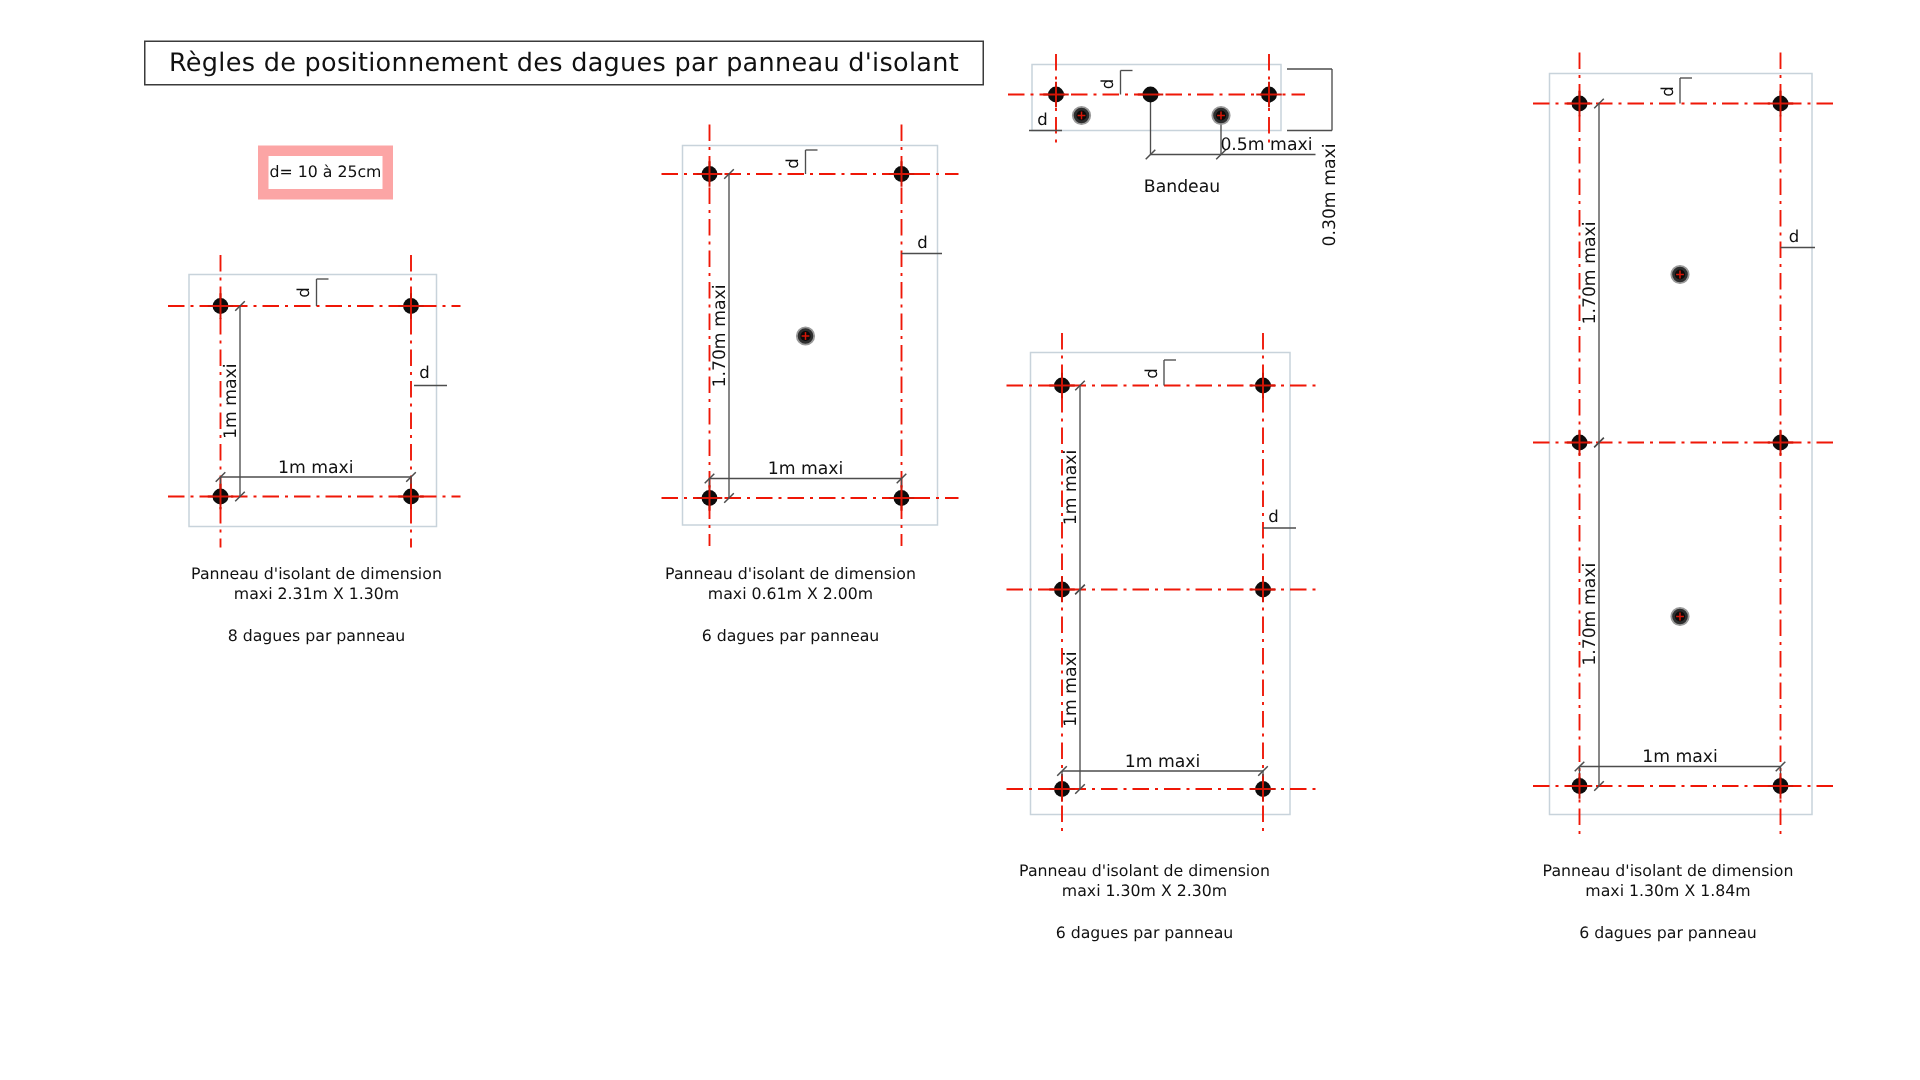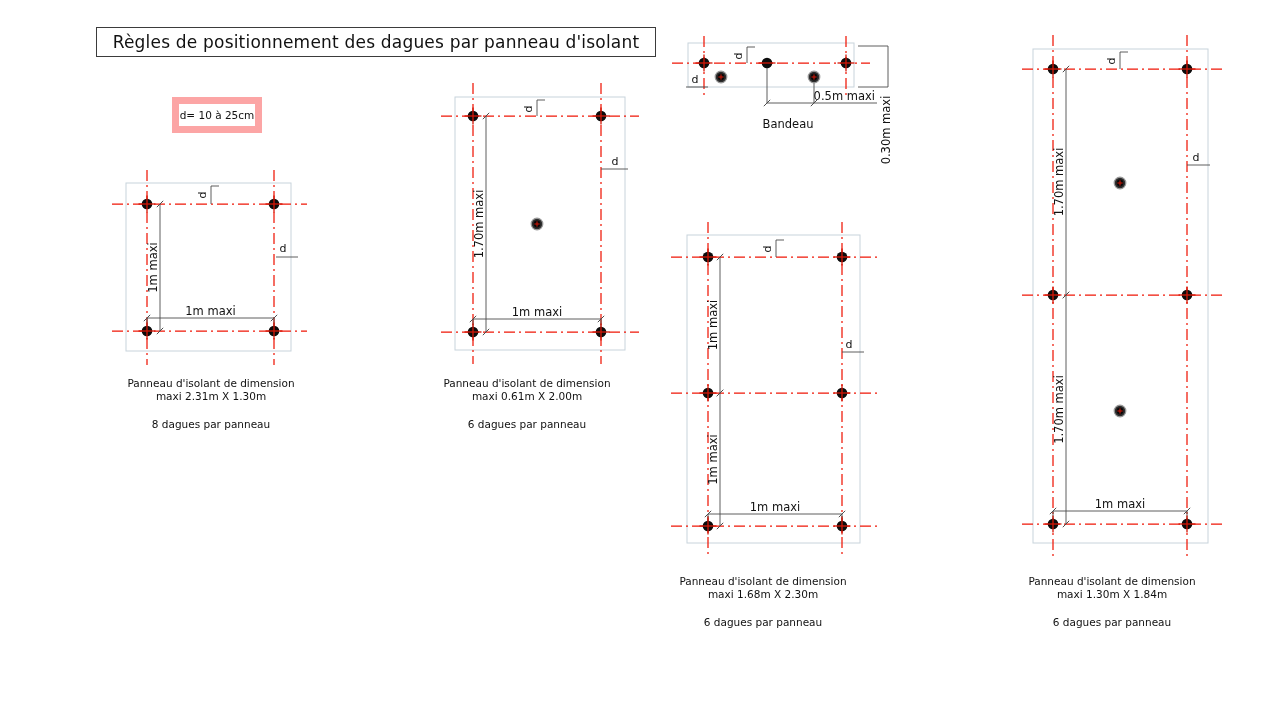--- a/index.html
+++ b/index.html
@@ -248,21 +248,21 @@
     <div>maxi 2.31m X 1.30m</div>
     <div class="count">8 dagues par panneau</div>
   </div>
   <div class="caption caption-2">
     <div>Panneau d'isolant de dimension</div>
     <div>maxi 0.61m X 2.00m</div>
     <div class="count">6 dagues par panneau</div>
   </div>
   <div class="caption caption-3">
     <div>Panneau d'isolant de dimension</div>
-    <div>maxi 1.68m X 2.30m</div>
+    <div>maxi 1.30m X 2.30m</div>
     <div class="count">6 dagues par panneau</div>
   </div>
   <div class="caption caption-4">
     <div>Panneau d'isolant de dimension</div>
     <div>maxi 1.30m X 1.84m</div>
     <div class="count">6 dagues par panneau</div>
   </div>
 
   <div class="bandeau-label">Bandeau</div>
 </div>

